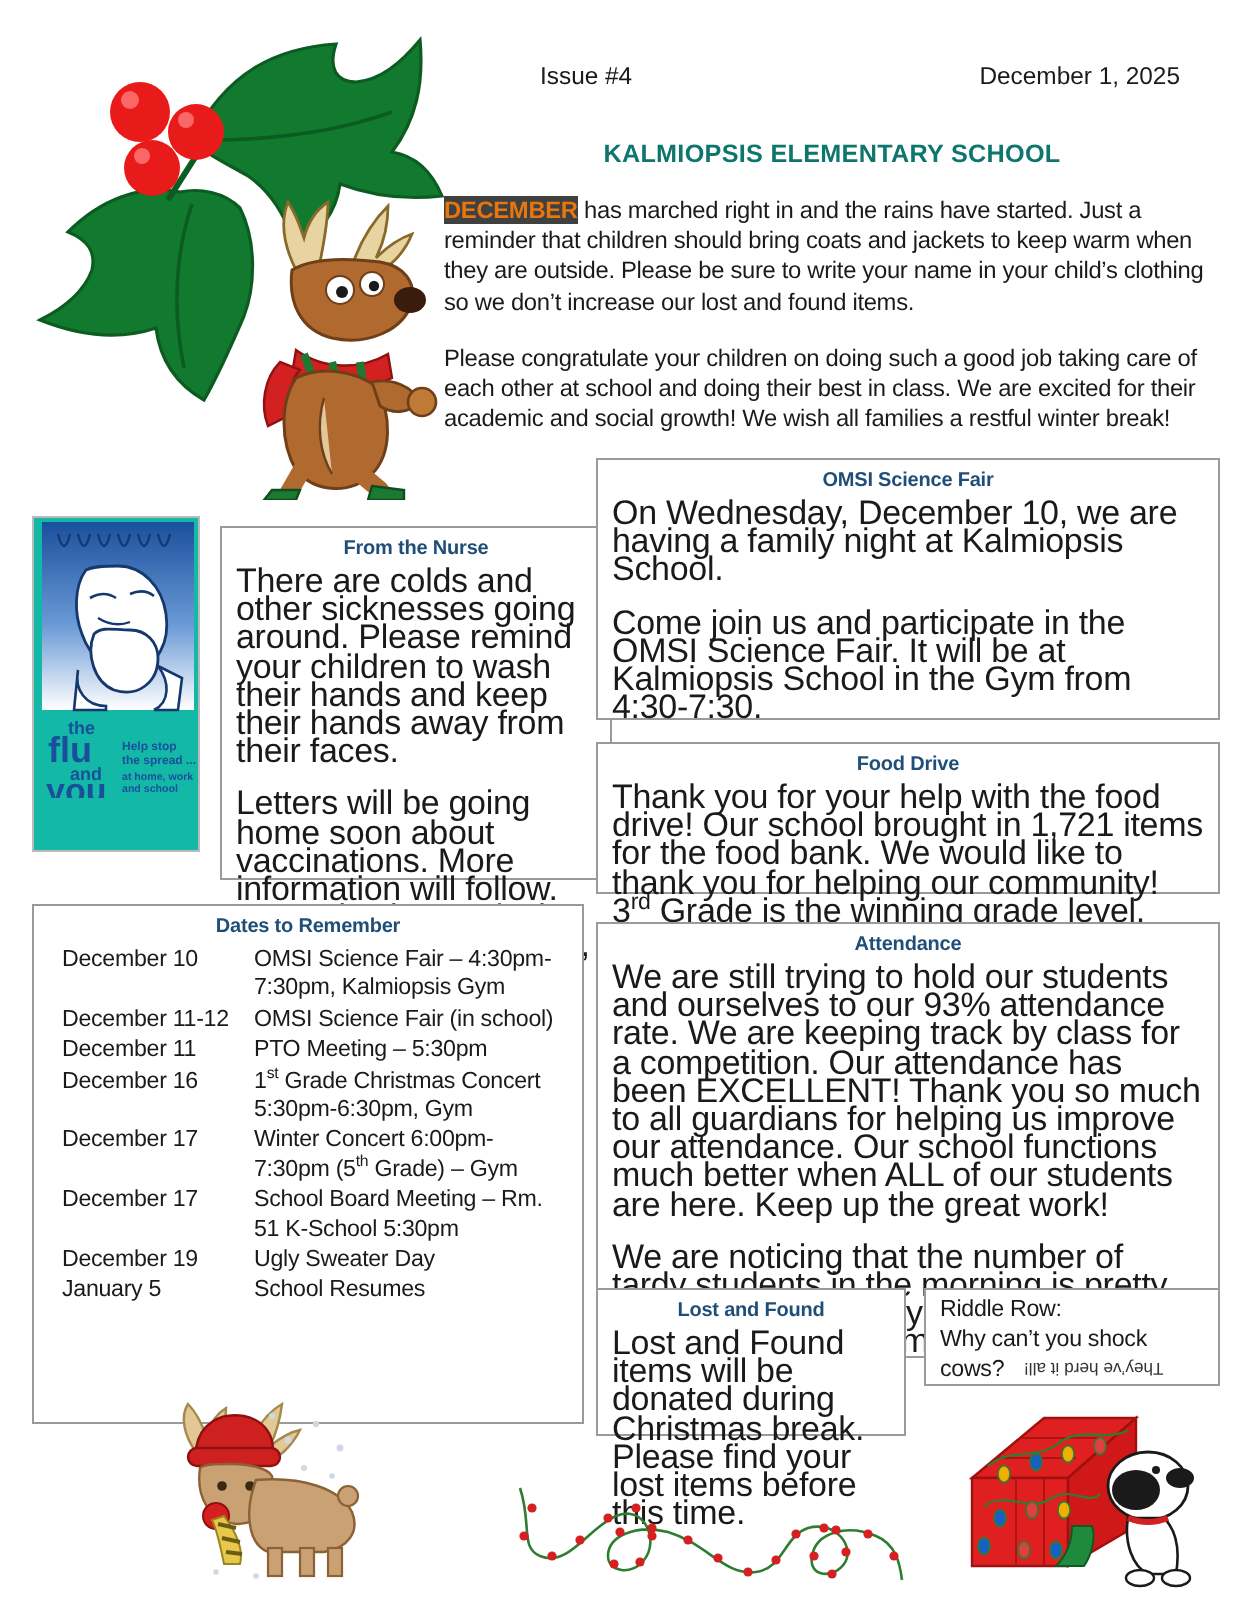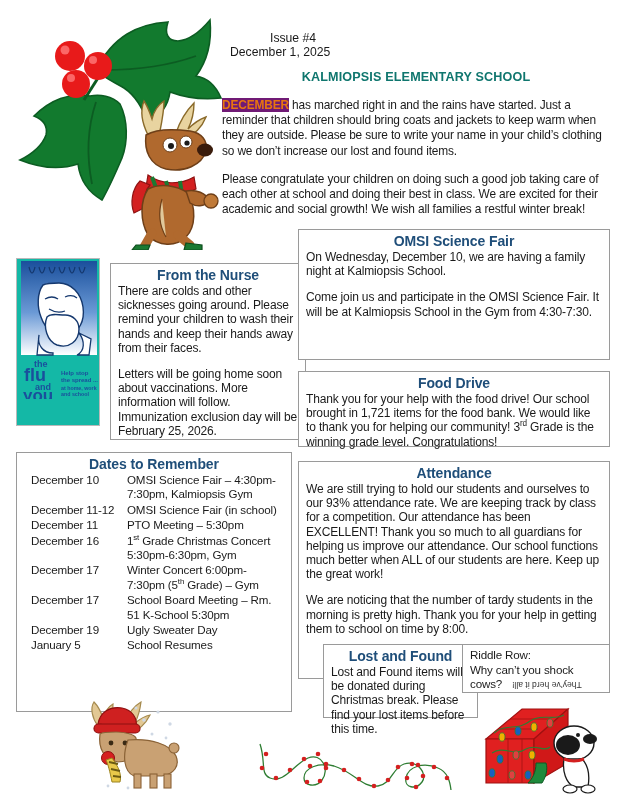--- a/index.html
+++ b/index.html
@@ -20,41 +20,40 @@
   .box {
     position: absolute;
     border: 1px solid #9a9a9a;
     background: #fff;
     padding: 3px 7px 5px 7px;
   }
   .box-title {
     text-align: center;
     font-weight: bold;
     color: #1f4e79;
-    font-size: 14px;
+    font-size: 10px;
     line-height: 16px;
     margin-bottom: 1px;
     letter-spacing: -0.1px;
   }
   .box p {
     margin: 0;
-    font-size: 12px;
+    font-size: 17px;
     line-height: 14.2px;
     letter-spacing: -0.15px;
   }
   .box p + p { margin-top: 12px; }
   sup { font-size: 0.68em; vertical-align: super; line-height: 0; }
 
   
   #issue-line {
     position: absolute;
     left: 230px; top: 31px; width: 380px;
     display: flex; justify-content: space-between;
     font-size: 12.2px;
-    flex-direction: column;
   }
   #issue-line > span:first-child { margin-left: 40px; }
   #issue-line > span:last-child { margin-right: 20px; }
 
   #school-title {
     position: absolute;
     left: 218px; top: 70px; width: 396px;
     text-align: center;
     font-weight: bold;
     font-size: 12.6px;
@@ -68,21 +67,21 @@
   }
   #intro p {
     margin: 0;
     font-size: 11.9px;
     line-height: 15.2px;
     letter-spacing: -0.15px;
   }
   #intro p + p { margin-top: 13px; }
   .december-word {
     color: #e8760f; font-weight: bold;
-    background: #701a75;
+    background: #404040;
   }
 
   
   #holly-art { position: absolute; left: 18px; top: 8px; width: 215px; height: 240px; }
   #reindeer-walk { position: absolute; left: 118px; top: 95px; width: 110px; height: 155px; }
 
   #flu-poster {
     position: absolute; left: 16px; top: 247px;
     width: 84px; height: 168px;
     border: 1px solid #b9b9b9;
@@ -90,21 +89,21 @@
     background: #14b8a6;
     margin-top: 11px;
   }
 
   
   #nurse-box   { left: 110px;  top: 263px; width: 196px; height: 177px; }
   #dates-box   { left: 16px;   top: 452px; width: 276px; height: 260px; }
   #omsi-box    { left: 298px;  top: 229px; width: 312px; height: 131px; }
   #food-box    { left: 298px;  top: 371px; width: 312px; height: 76px; }
   #attend-box  { left: 298px;  top: 461px; width: 312px; height: 218px; }
-  #lost-box    { left: 298px;  top: 644px; width: 155px; height: 74px; margin-left: 25px; }
+  #lost-box    { left: 298px;  top: 644px; width: 155px; height: 74px; }
   #riddle-box  { left: 462px;  top: 644px; width: 148px; height: 49px; }
 
   
   #dates-box table {
     width: 100%; border-collapse: collapse;
     font-size: 11.6px; line-height: 14.4px;
     letter-spacing: -0.15px;
   }
   #dates-box td { vertical-align: top; padding: 0 0 1px 0; }
   #dates-box td.date-cell { width: 103px; padding-left: 7px; }

